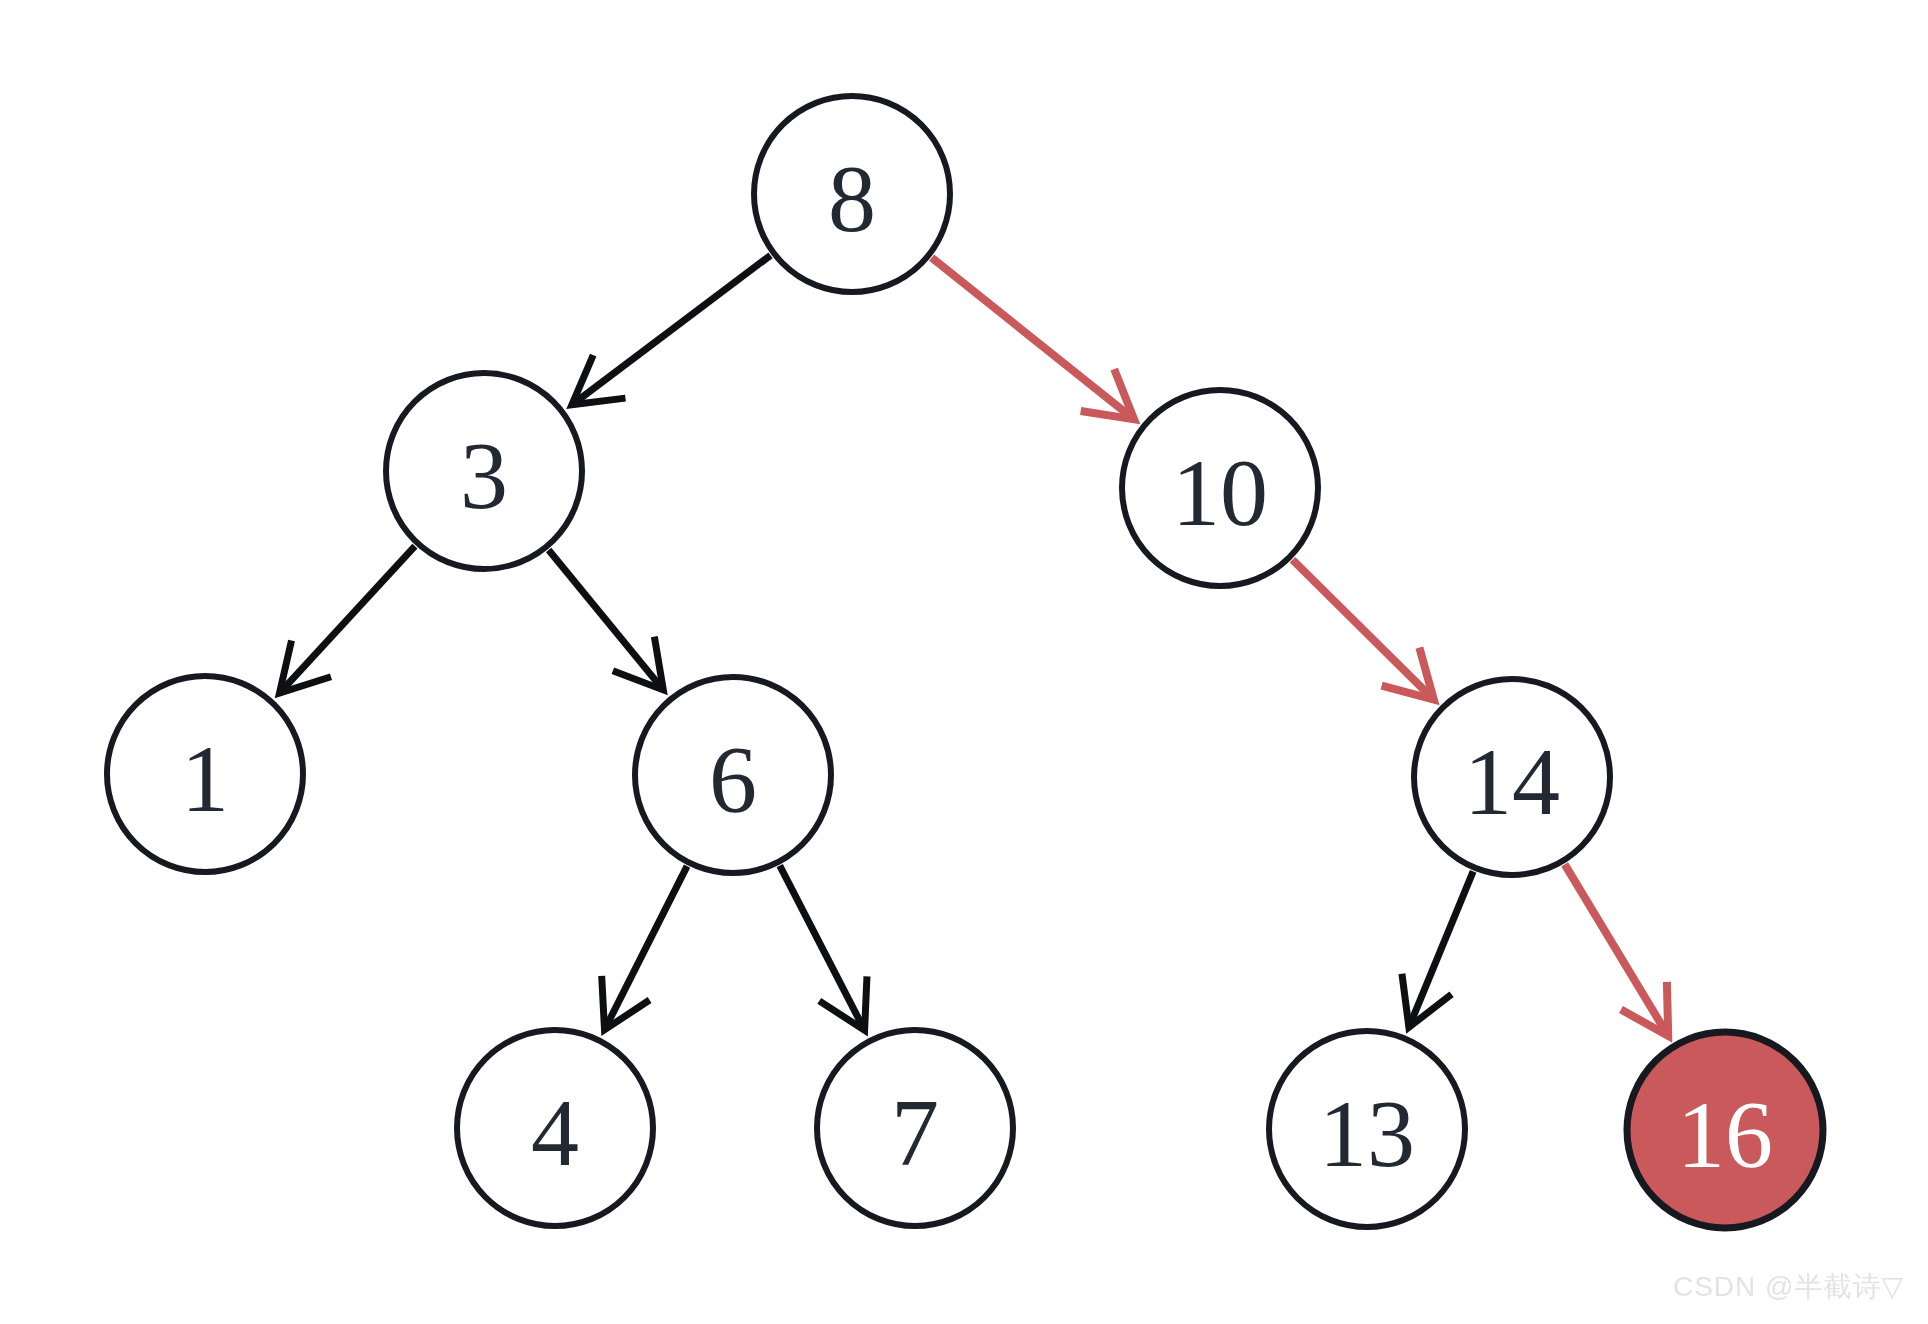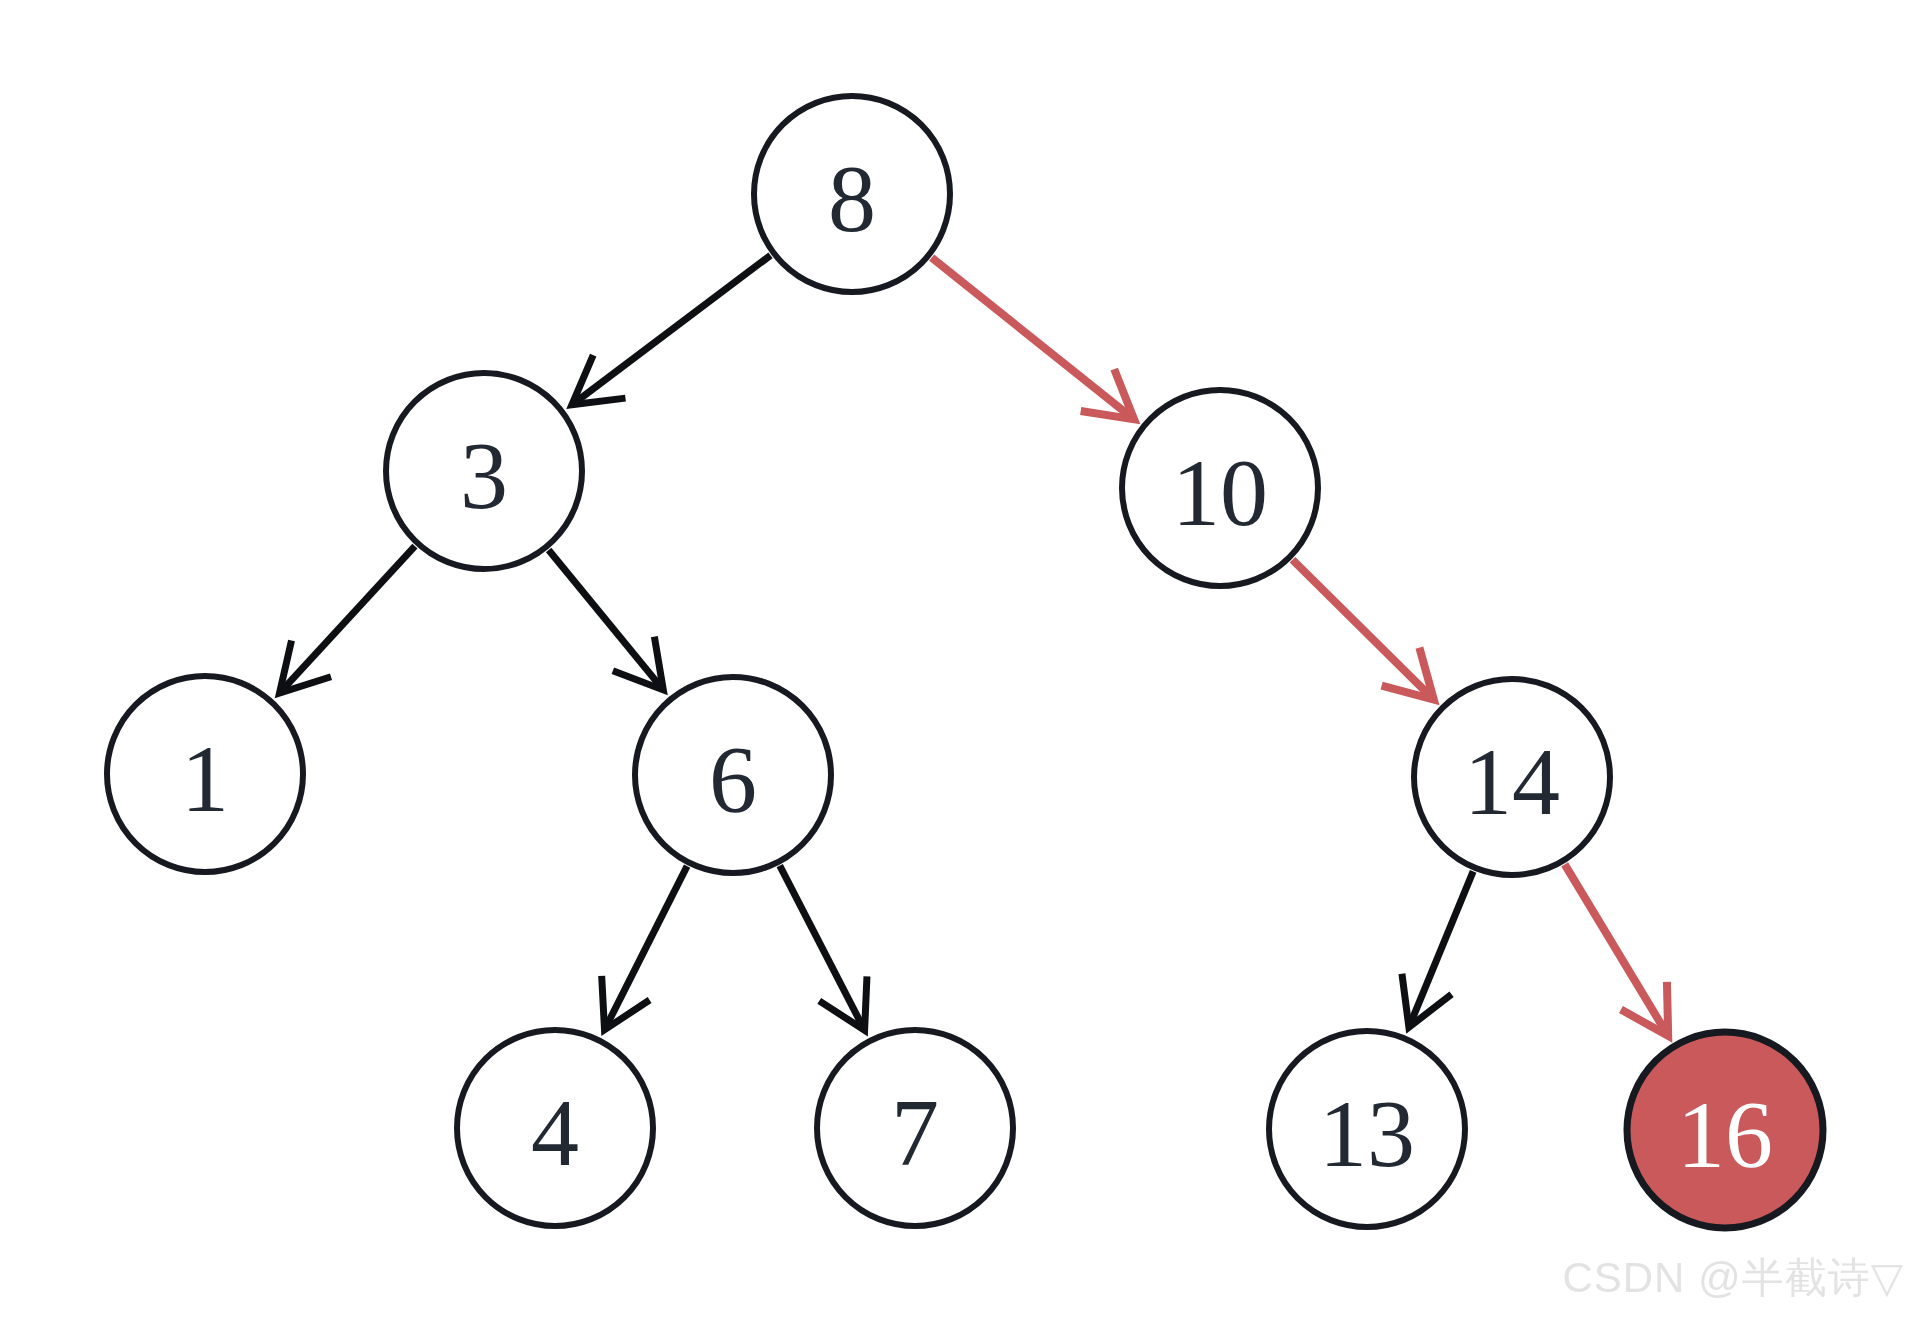--- a/index.html
+++ b/index.html
@@ -66,21 +66,21 @@
   }
   .arrow-head.path {
     stroke: #c9595a;
     stroke-width: 8;
   }
   .watermark {
     position: absolute;
     right: 24px;
     bottom: 18px;
     font-family: "Liberation Sans", "DejaVu Sans", sans-serif;
-    font-size: 42px;
+    font-size: 28px;
     color: #e3e3e3;
     letter-spacing: 1px;
     white-space: nowrap;
     user-select: none;
     margin-top: 6px;
   }
 </style>
 </head>
 <body>
 

